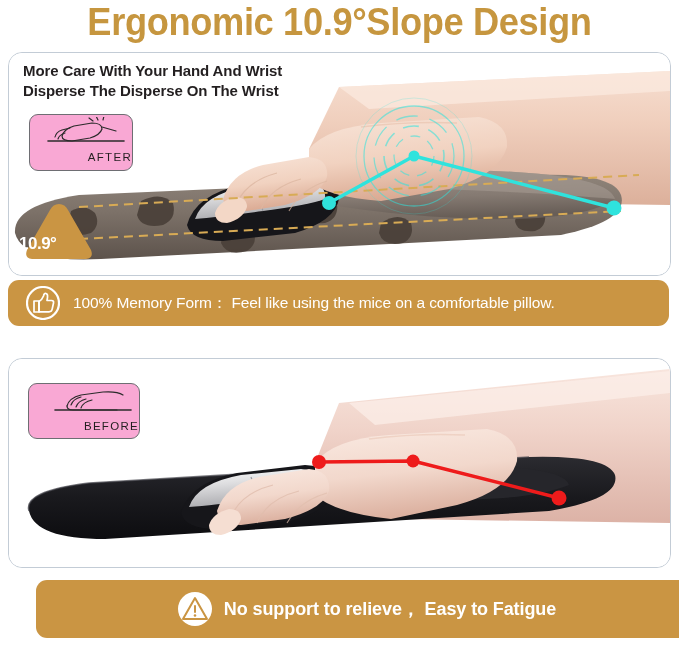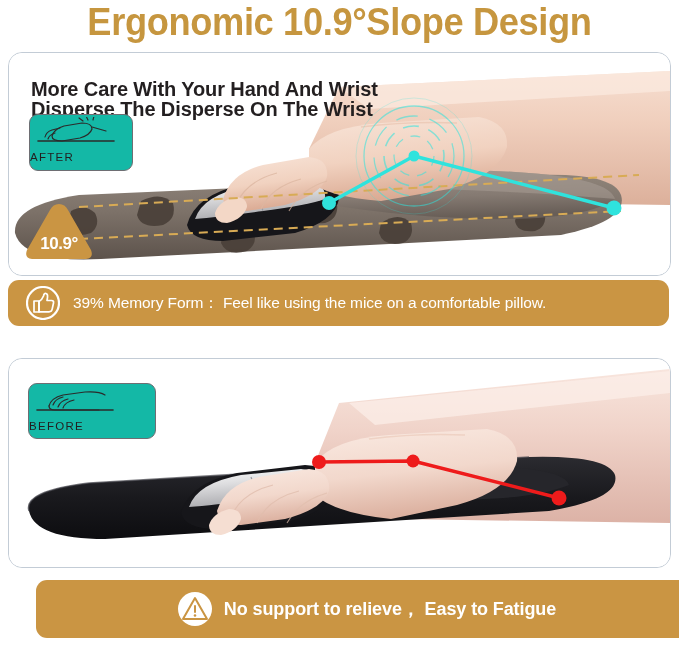--- a/index.html
+++ b/index.html
@@ -43,48 +43,47 @@
     border-radius: 14px;
     background: #ffffff;
     overflow: hidden;
   }
   #panel-after  { top: 52px;  height: 222px; }
   #panel-before { top: 358px; height: 208px; }
 
   
   .headline {
     position: absolute;
-    left: 22px;
+    left: 14px;
     top: 8px;
-    font-size: 20px;
+    font-size: 15px;
     font-weight: bold;
     color: #231f20;
     line-height: 20px;
     letter-spacing: -0.1px;
     white-space: nowrap;
     z-index: 6;
-    margin-top: 18px;
   }
   .headline div { display: block; }
 
   
   .state-badge {
     position: absolute;
     border: 1.2px solid #6e6e73;
     border-radius: 9px;
-    background: #14b8a6;
+    background: #f9a8d4;
     z-index: 7;
     display: flex;
     flex-direction: column;
-    align-items: flex-start;
+    align-items: flex-end;
     justify-content: flex-start;
     box-sizing: border-box;
   }
   #badge-after  { left: 20px; top: 61px; width: 104px; height: 57px; padding-top: 2px; }
-  #badge-before { left: 19px; top: 24px; width: 128px; height: 56px; padding-top: 2px; }
+  #badge-before { left: 19px; top: 24px; width: 112px; height: 56px; padding-top: 2px; }
   .badge-art { width: 92px; height: 31px; display: block; }
   .badge-label {
     font-size: 11.5px;
     letter-spacing: 1.3px;
     color: #231f20;
     line-height: 14px;
     margin-top: 2px;
   }
 
   
@@ -102,21 +101,20 @@
     top: 145px;
     width: 80px;
     height: 68px;
     z-index: 8;
   }
   .angle-badge .angle-text {
     position: absolute;
     left: 0;
     top: 36px;
     width: 80px;
-    text-align: center;
     color: #ffffff;
     font-size: 17px;
     font-weight: bold;
     letter-spacing: -0.5px;
   }
 
   
   .banner {
     position: absolute;
     left: 8px;
@@ -283,21 +281,21 @@
 <div class="banner" id="banner-memory">
   <div class="banner-icon">
     <svg width="34" height="34" viewBox="0 0 34 34">
       <circle cx="17" cy="17" r="16" fill="none" stroke="#ffffff" stroke-width="2.2"></circle>
       <g fill="none" stroke="#ffffff" stroke-width="1.7" stroke-linejoin="round" stroke-linecap="round">
         <path d="M8 15 L13 15 L13 26 L8 26 Z"></path>
         <path d="M13 15.5 Q16 14 17.5 10 Q18 7 20 7.5 Q22 8 21.5 11.5 L21 14.5 L25.5 14.5 Q28 14.5 27.5 17 L26.2 23 Q25.8 25.8 23 25.8 L13 25.8 Z"></path>
       </g>
     </svg>
   </div>
-  <div class="banner-text">39% Memory Form：  Feel like using the mice on a comfortable pillow.</div>
+  <div class="banner-text">100% Memory Form：  Feel like using the mice on a comfortable pillow.</div>
 </div>
 
 <div class="panel" id="panel-before">
 
   <svg class="photo" viewBox="0 0 661 208" preserveAspectRatio="none">
     <defs>
       <linearGradient id="armGradB" x1="0" y1="0" x2="0" y2="1">
         <stop offset="0%" stop-color="#f8e5dd"></stop>
         <stop offset="40%" stop-color="#f0d3c9"></stop>
         <stop offset="100%" stop-color="#dcb2a6"></stop>

